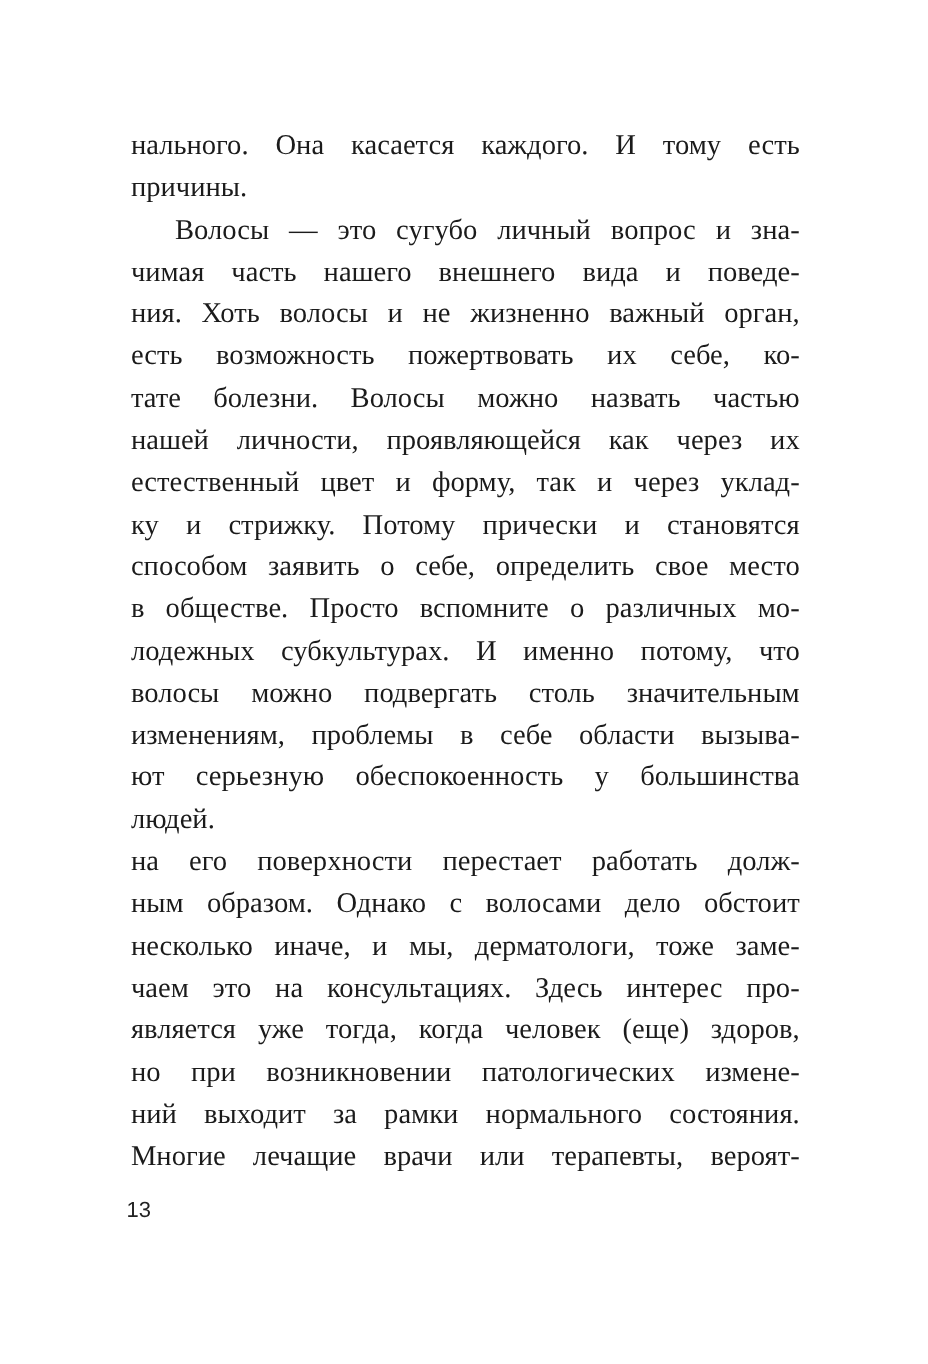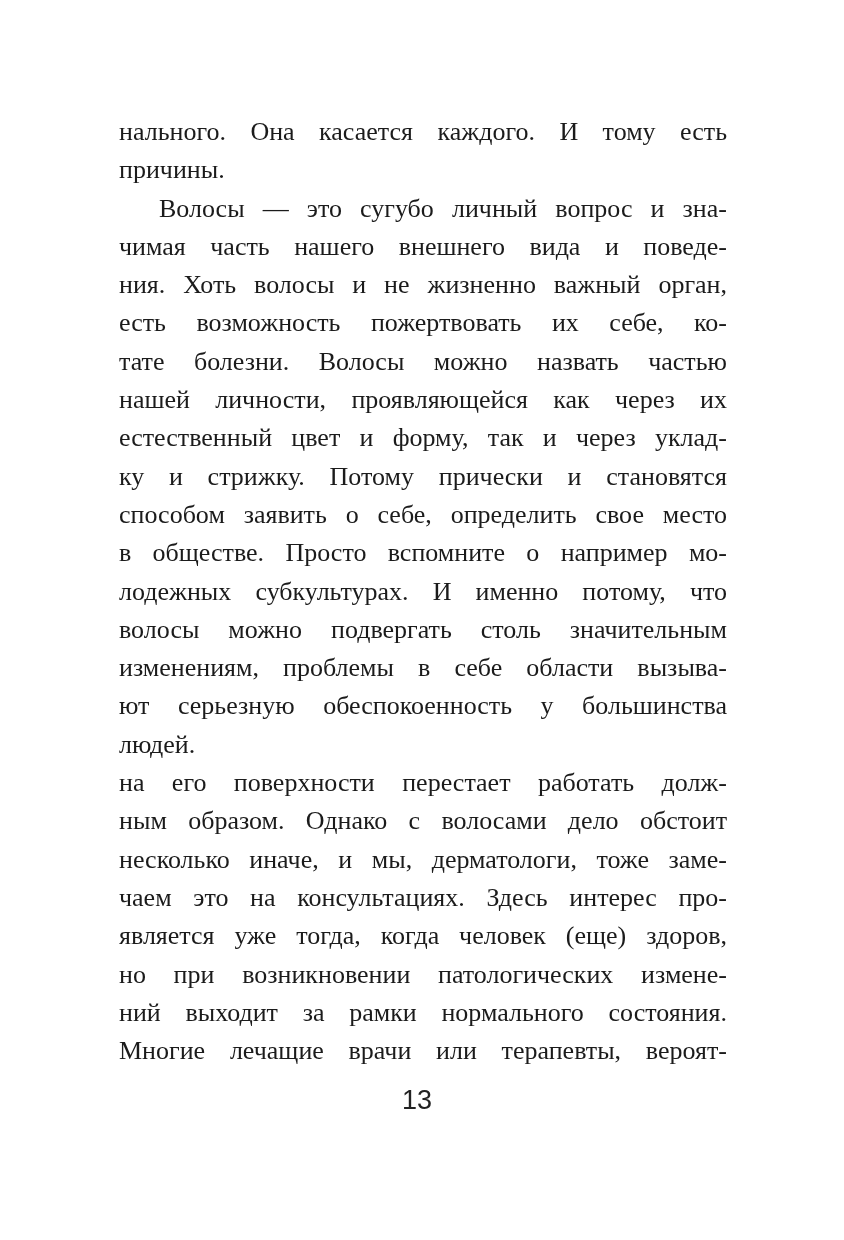--- a/index.html
+++ b/index.html
@@ -32,47 +32,47 @@
   }
   .ln.end {
     text-align: left;
     text-align-last: left;
   }
   .ln.indent {
     text-indent: 40px;
   }
   .folio {
     position: absolute;
-    left: 109px;
+    left: 115px;
     top: 1085px;
     width: 616px;
-    text-align: center;
+    text-align: left;
     font-family: "Liberation Sans", "DejaVu Sans", sans-serif;
-    font-size: 27px;
+    font-size: 20px;
     line-height: 30px;
     color: #222222;
   }
 </style>
 </head>
 <body>
 
 <div class="page">
   <main class="text-block">
     <p class="ln">нального. Она касается каждого. И тому есть</p>
     <p class="ln end">причины.</p>
     <p class="ln indent">Волосы — это сугубо личный вопрос и зна-</p>
     <p class="ln">чимая часть нашего внешнего вида и поведе-</p>
     <p class="ln">ния. Хоть волосы и не жизненно важный орган,</p>
     <p class="ln">есть возможность пожертвовать их себе, ко-</p>
     <p class="ln">тате болезни. Волосы можно назвать частью</p>
     <p class="ln">нашей личности, проявляющейся как через их</p>
     <p class="ln">естественный цвет и форму, так и через уклад-</p>
     <p class="ln">ку и стрижку. Потому прически и становятся</p>
     <p class="ln">способом заявить о себе, определить свое место</p>
-    <p class="ln">в обществе. Просто вспомните о например мо-</p>
+    <p class="ln">в обществе. Просто вспомните о различных мо-</p>
     <p class="ln">лодежных субкультурах. И именно потому, что</p>
     <p class="ln">волосы можно подвергать столь значительным</p>
     <p class="ln">изменениям, проблемы в себе области вызыва-</p>
     <p class="ln">ют серьезную обеспокоенность у большинства</p>
     <p class="ln end">людей.</p>
     <p class="ln">на его поверхности перестает работать долж-</p>
     <p class="ln">ным образом. Однако с волосами дело обстоит</p>
     <p class="ln">несколько иначе, и мы, дерматологи, тоже заме-</p>
     <p class="ln">чаем это на консультациях. Здесь интерес про-</p>
     <p class="ln">является уже тогда, когда человек (еще) здоров,</p>

